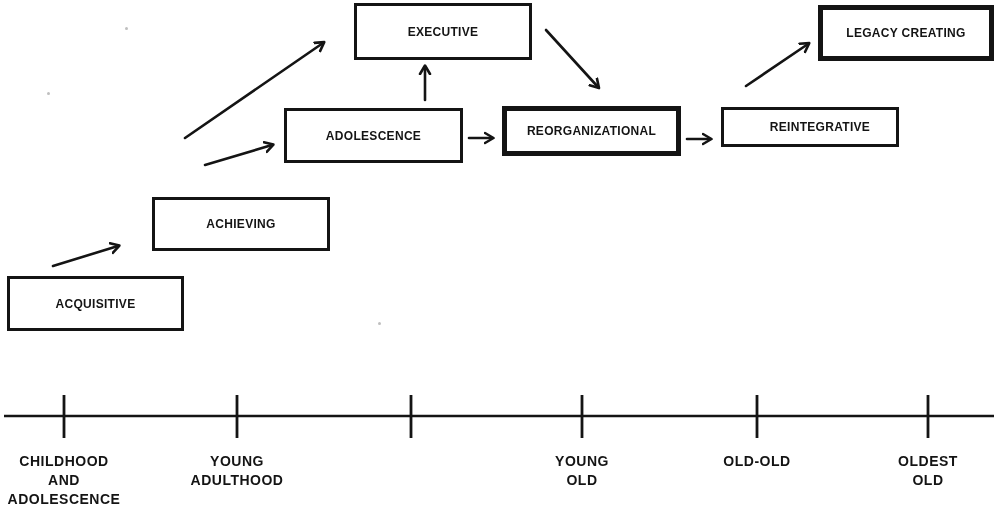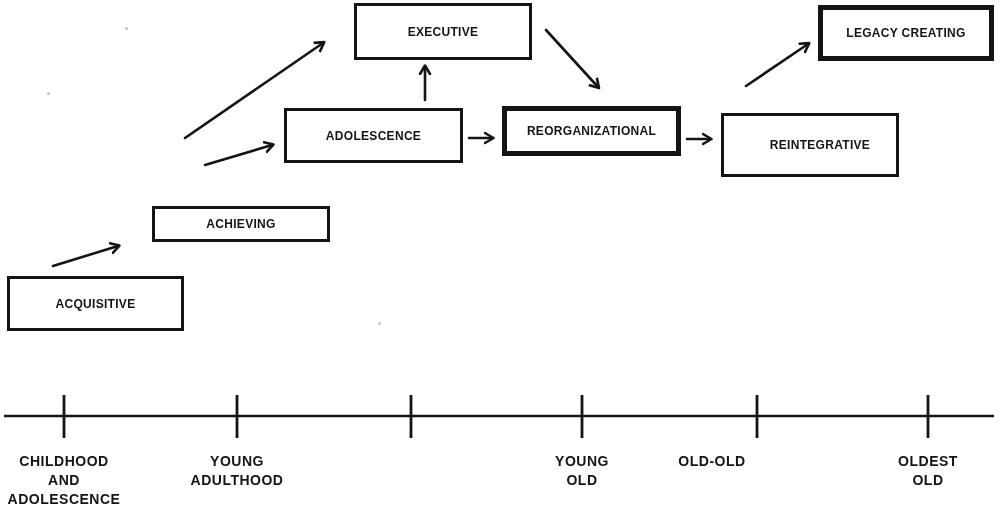--- a/index.html
+++ b/index.html
@@ -25,25 +25,25 @@
     border:3px solid var(--ink);
     background:var(--bg);
     font-weight:bold;
     font-size:12px;
     letter-spacing:0.3px;
     white-space:nowrap;
     text-align:center;
   }
   .stage.thick{border-width:5px;}
   .s-acquisitive{left:7px;top:276px;width:177px;height:55px;}
-  .s-achieving{left:152px;top:206px;width:178px;height:36px;}
+  .s-achieving{left:152px;top:197px;width:178px;height:54px;}
   .s-responsible{left:284px;top:108px;width:179px;height:55px;}
   .s-executive{left:354px;top:3px;width:178px;height:57px;}
   .s-reorganizational{left:502px;top:106px;width:179px;height:50px;}
-  .s-reintegrative{left:721px;top:113px;width:178px;height:64px;padding-left:20px;}
+  .s-reintegrative{left:721px;top:107px;width:178px;height:40px;padding-left:20px;}
   .s-legacy{left:818px;top:5px;width:176px;height:56px;}
   .tlabel{
     position:absolute;
     top:452px;
     width:190px;
     margin-left:-95px;
     text-align:center;
     font-weight:bold;
     font-size:14px;
     line-height:19px;
@@ -113,21 +113,21 @@
     <span class="tline">ADOLESCENCE</span>
   </div>
   <div class="tlabel" style="left:237px">
     <span class="tline">YOUNG</span>
     <span class="tline">ADULTHOOD</span>
   </div>
   <div class="tlabel" style="left:582px">
     <span class="tline">YOUNG</span>
     <span class="tline">OLD</span>
   </div>
-  <div class="tlabel" style="left:712px">
+  <div class="tlabel" style="left:757px">
     <span class="tline">OLD-OLD</span>
   </div>
   <div class="tlabel" style="left:928px">
     <span class="tline">OLDEST</span>
     <span class="tline">OLD</span>
   </div>
 
   <div class="speck" style="left:125px;top:27px"></div>
   <div class="speck" style="left:47px;top:92px"></div>
   <div class="speck" style="left:378px;top:322px"></div>

